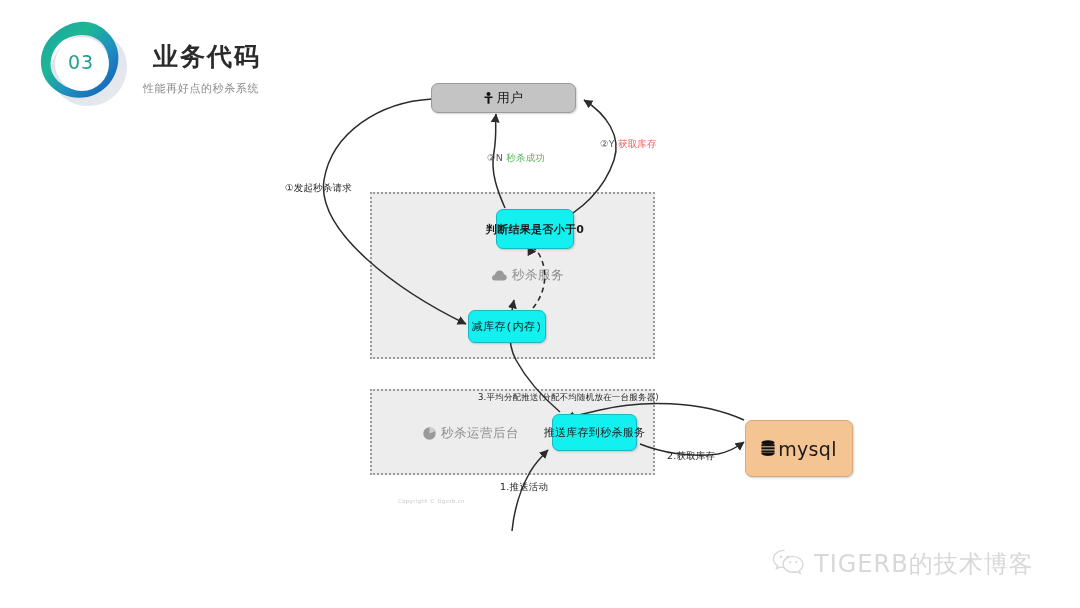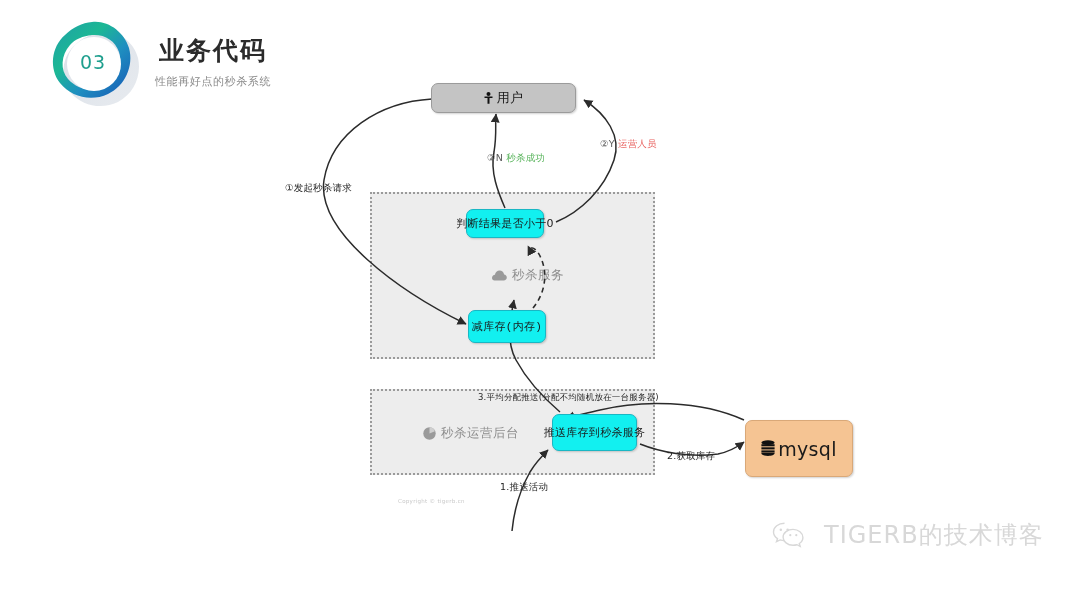--- a/index.html
+++ b/index.html
@@ -11,21 +11,21 @@
     width: 1080px;
     height: 608px;
     position: relative;
     overflow: hidden;
     font-family: "DejaVu Sans", "Liberation Sans", sans-serif;
   }
 
   
   #header {
     position: absolute;
-    left: 12px;
+    left: 0;
     top: 0;
     width: 400px;
     height: 110px;
   }
   #logo-mark {
     position: absolute;
     left: 32px;
     top: 16px;
     width: 98px;
     height: 92px;
@@ -48,21 +48,21 @@
     position: absolute;
     left: 143px;
     top: 33px;
   }
   #page-title {
     font-size: 25px;
     font-weight: bold;
     color: #2b2b2b;
     letter-spacing: 2px;
     line-height: 1.1;
-    margin: 4px;
+    margin: 10px;
   }
   #page-subtitle {
     margin-top: 9px;
     font-size: 11px;
     color: #8a8a8a;
     letter-spacing: 0.6px;
   }
 
   
   #diagram {
@@ -131,21 +131,21 @@
     left: 431px; top: 83px; width: 145px; height: 30px;
     background: #c4c4c4;
     border: 1px solid #9b9b9b;
     font-size: 13px;
     gap: 4px;
   }
   .node-cyan {
     background: #12f0f0;
     border: 1px solid #19b7c4;
   }
-  .node-check   { left: 466px; top: 209px; width: 78px; height: 29px; }
+  .node-check   { left: 496px; top: 209px; width: 78px; height: 40px; font-weight: bold; }
   .node-reduce  { left: 468px; top: 310px; width: 78px; height: 33px; font-family: Liberation Mono, monospace; }
   .node-push    { left: 552px; top: 414px; width: 85px; height: 37px; }
   .node-mysql {
     left: 745px; top: 420px; width: 108px; height: 57px;
     background: #f5c493;
     border: 1px solid #d9a878;
     font-size: 19px;
     gap: 3px;
   }
   .node-operator {
@@ -179,24 +179,23 @@
     top: 498px;
     font-size: 5.5px;
     color: #c9c9c9;
     letter-spacing: 0.3px;
   }
 
   
   #watermark {
     position: absolute;
     left: 772px;
-    top: 519px;
+    top: 548px;
     display: flex;
-    align-items: center;
-    gap: 18px;
+    gap: 8px;
     color: #d8d8d8;
   }
   #watermark-text {
     font-size: 24px;
     letter-spacing: 1px;
     color: #d8d8d8;
   }
 </style>
 </head>
 <body>
@@ -312,21 +311,21 @@
   </div>
 
 
   <div class="edge-label" id="lbl-initiate">①发起秒杀请求</div>
 
   <div class="edge-label" id="lbl-success">
     <span>②N </span><span class="ok">秒杀成功</span>
   </div>
 
   <div class="edge-label" id="lbl-fail">
-    <span>②Y </span><span class="bad">运营人员</span>
+    <span>②Y </span><span class="bad">获取库存</span>
   </div>
 
   <div class="edge-label" id="lbl-distribute">3.平均分配推送(分配不均随机放在一台服务器)</div>
   <div class="edge-label" id="lbl-getstock">2.获取库存</div>
   <div class="edge-label" id="lbl-pushevent">1.推送活动</div>
 
   <div id="copyright">Copyright © tigerb.cn</div>
 </div>
 
 <div id="watermark">

